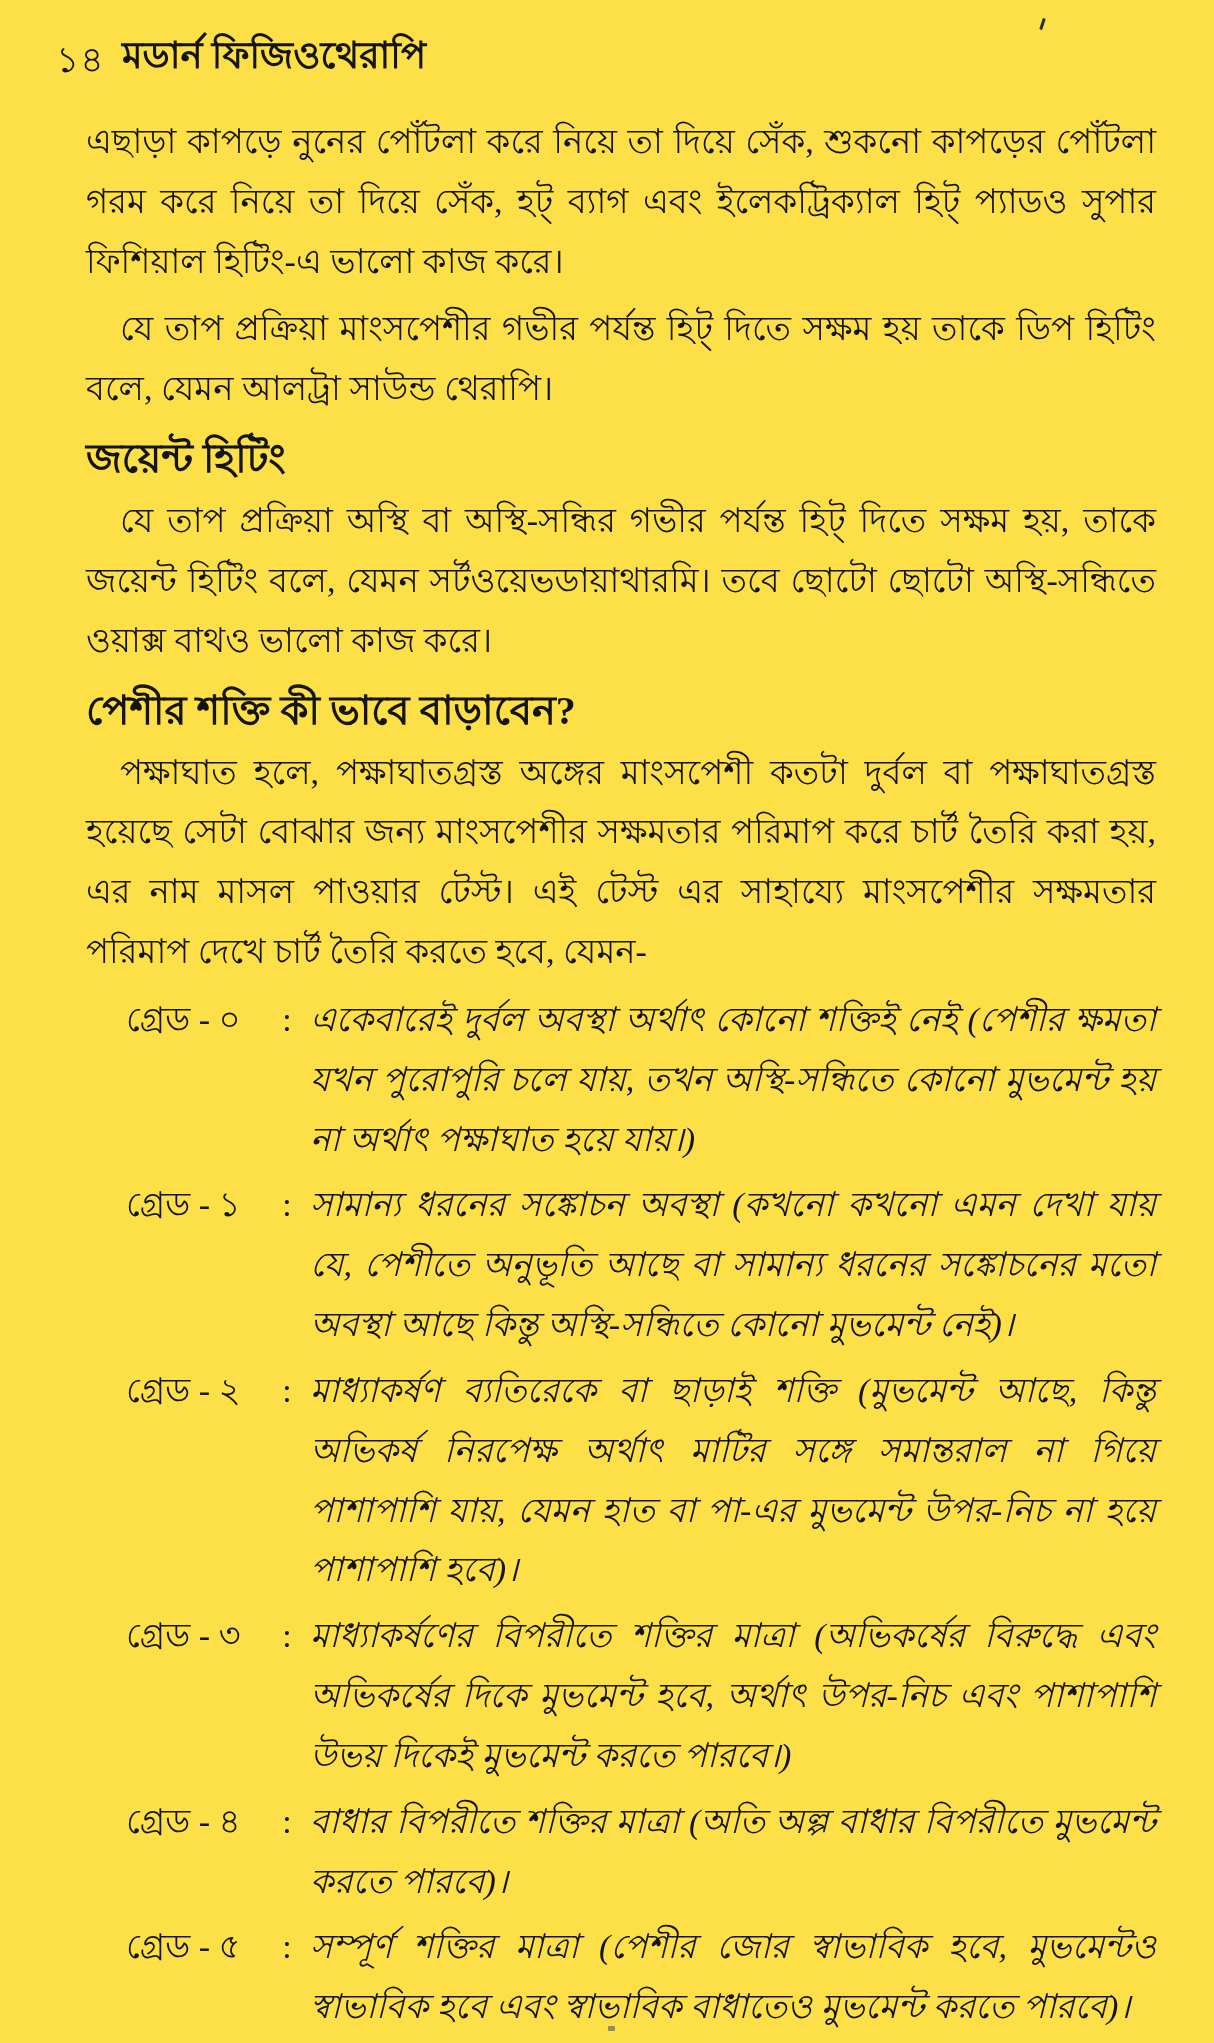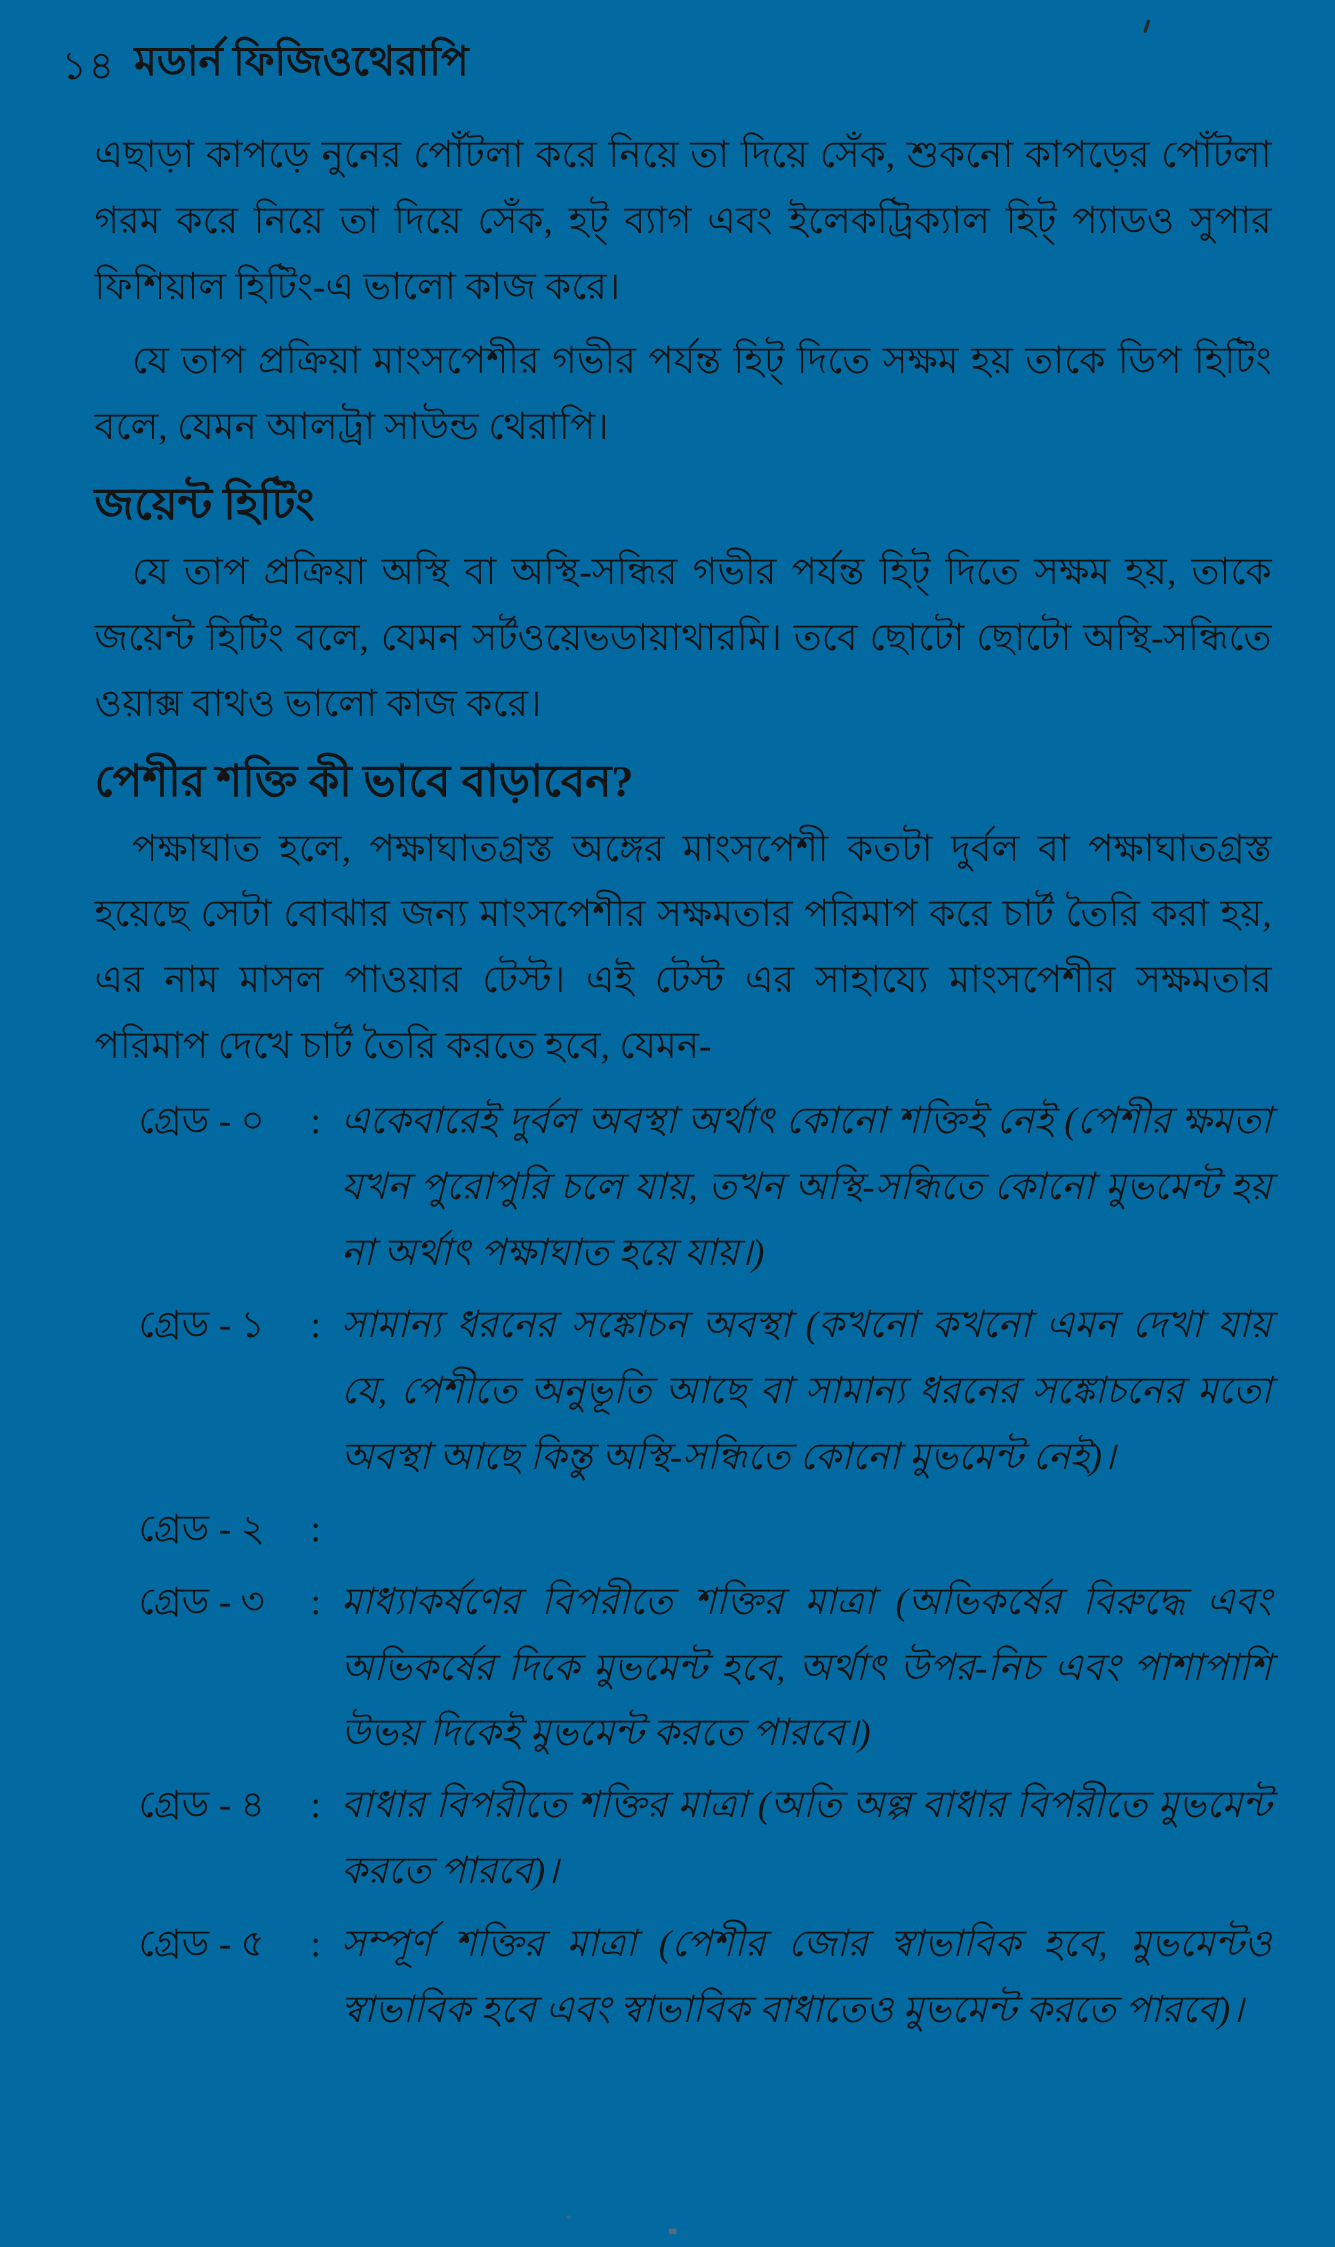--- a/index.html
+++ b/index.html
@@ -1,21 +1,21 @@
 <!DOCTYPE html>
 <html lang="bn"><head>
 <meta charset="utf-8">
 <style>
   html,body{margin:0;padding:0;background:#9a9a9a;}
   .page{
     position:relative;
     width:1214px;
     height:2043px;
     margin:0 auto;
-    background:#0369a1;
+    background:#fde047;
     color:#141414;
     font-family:"Liberation Serif","DejaVu Serif",serif;
     box-sizing:border-box;
     padding:26px 58px 0 86px;
     overflow:hidden;
   }
   .page-header{
     position:relative;
     height:56px;
     margin-bottom:30px;
@@ -120,20 +120,21 @@
 
     <div class="grade-row">
       <span class="g-label">গ্রেড - ১</span>
       <span class="g-colon">:</span>
       <span class="g-text">সামান্য ধরনের সঙ্কোচন অবস্থা (কখনো কখনো এমন দেখা যায় যে, পেশীতে অনুভূতি আছে বা সামান্য ধরনের সঙ্কোচনের মতো অবস্থা আছে কিন্তু অস্থি-সন্ধিতে কোনো মুভমেন্ট নেই)।</span>
     </div>
 
     <div class="grade-row">
       <span class="g-label">গ্রেড - ২</span>
       <span class="g-colon">:</span>
+      <span class="g-text">মাধ্যাকর্ষণ ব্যতিরেকে বা ছাড়াই শক্তি (মুভমেন্ট আছে, কিন্তু অভিকর্ষ নিরপেক্ষ অর্থাৎ মাটির সঙ্গে সমান্তরাল না গিয়ে পাশাপাশি যায়, যেমন হাত বা পা-এর মুভমেন্ট উপর-নিচ না হয়ে পাশাপাশি হবে)।</span>
     </div>
 
     <div class="grade-row">
       <span class="g-label">গ্রেড - ৩</span>
       <span class="g-colon">:</span>
       <span class="g-text">মাধ্যাকর্ষণের বিপরীতে শক্তির মাত্রা (অভিকর্ষের বিরুদ্ধে এবং অভিকর্ষের দিকে মুভমেন্ট হবে, অর্থাৎ উপর-নিচ এবং পাশাপাশি উভয় দিকেই মুভমেন্ট করতে পারবে।)</span>
     </div>
 
     <div class="grade-row">
       <span class="g-label">গ্রেড - ৪</span>

